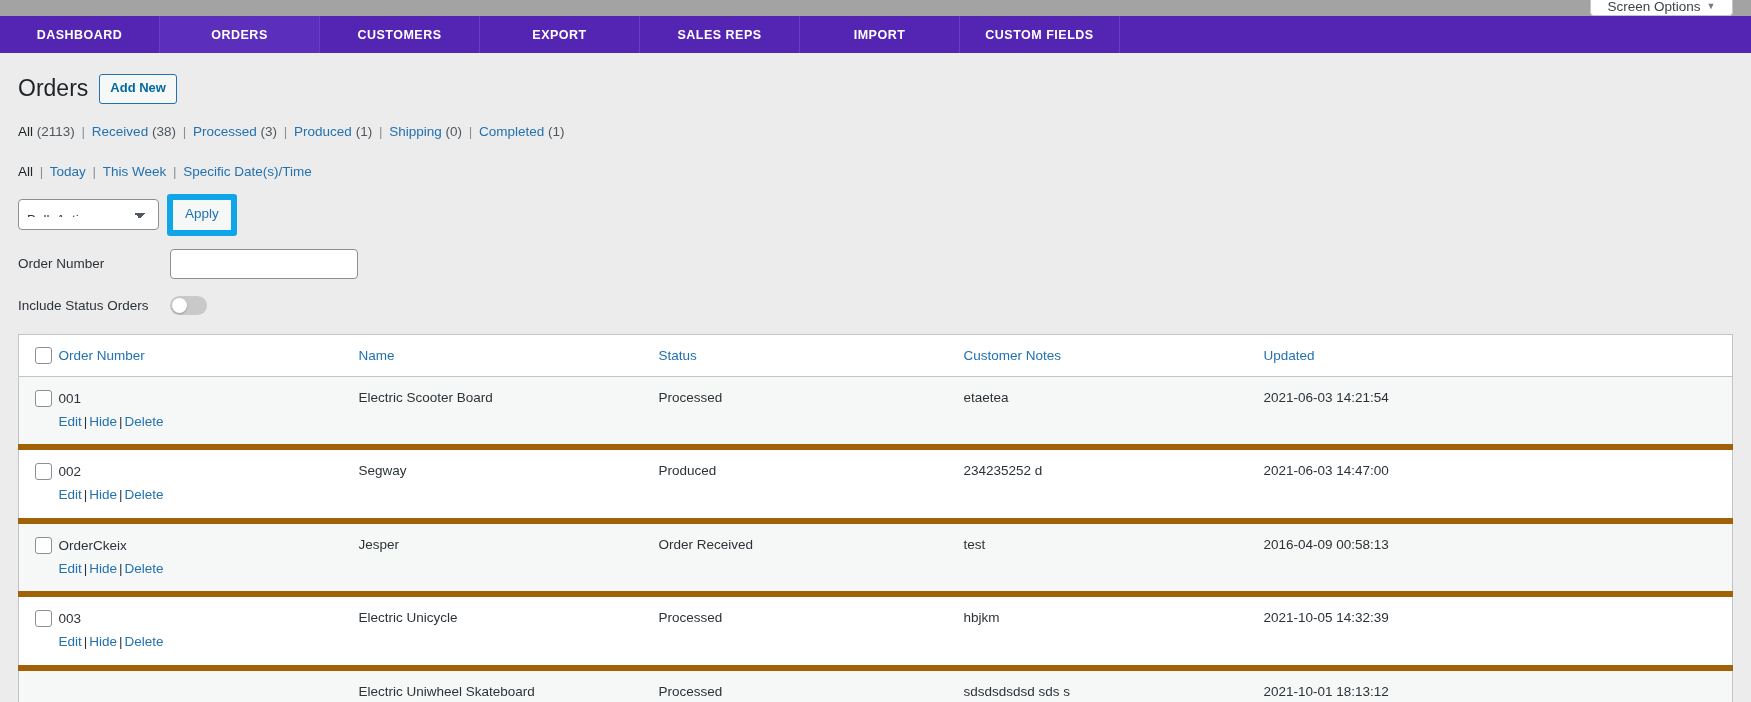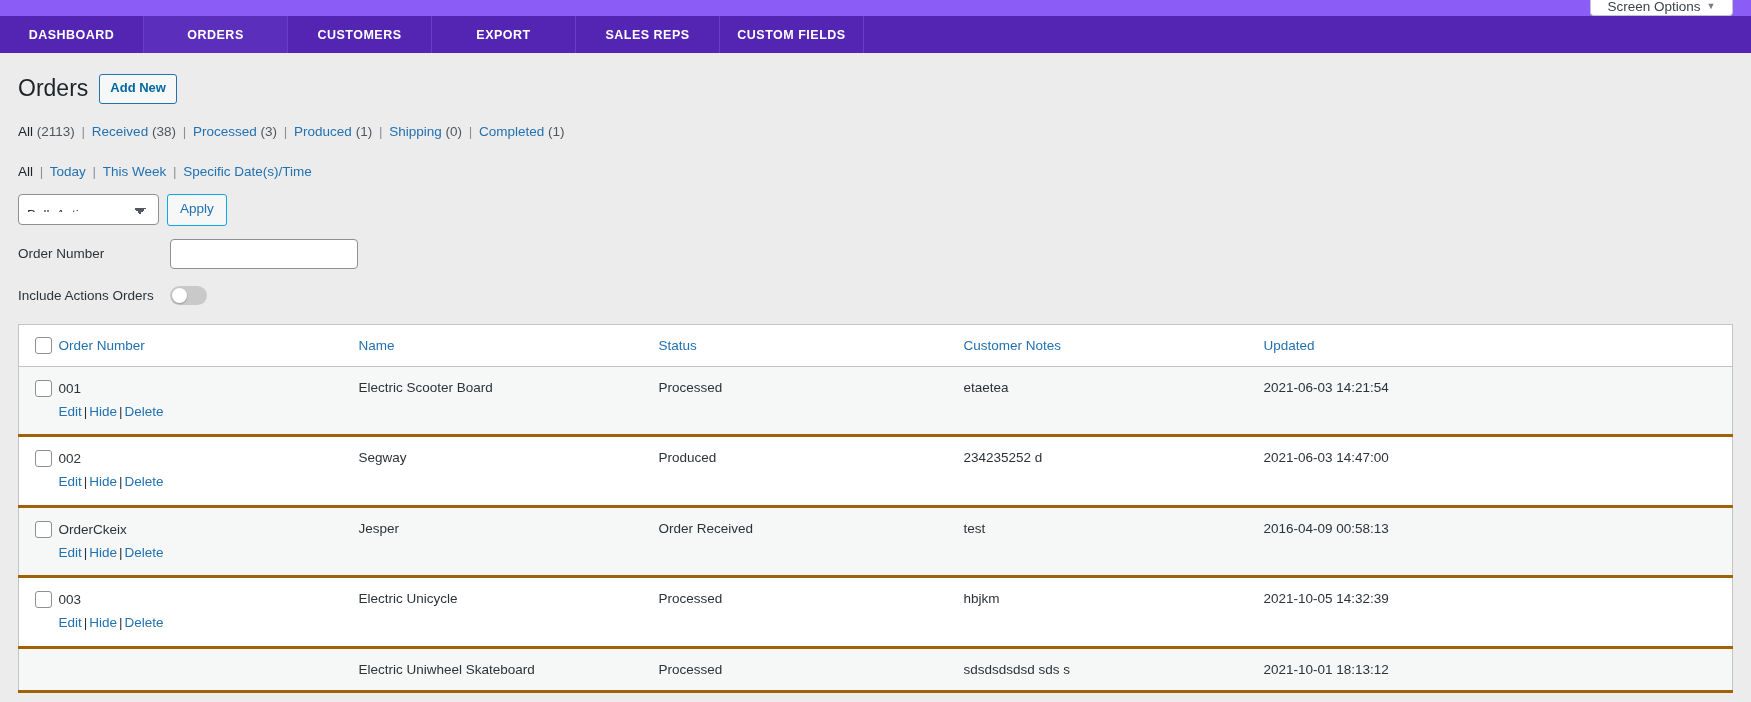--- a/index.html
+++ b/index.html
@@ -9,21 +9,21 @@
     overflow: hidden;
     background: #ececec;
     font-family: "Liberation Sans", sans-serif;
     -webkit-font-smoothing: antialiased;
   }
 
   
   .screen-options-strip {
     position: relative;
     height: 16px;
-    background: #8b5cf6;
+    background: #a3a3a3;
   }
   .screen-options-btn {
     position: absolute;
     right: 18px;
     top: -16px;
     width: 143px;
     height: 32px;
     background: #fff;
     border: 1px solid #c3c4c7;
     border-top: none;
@@ -47,21 +47,21 @@
 
   
   .nav {
     display: flex;
     background: #5425b2;
     height: 37px;
     align-items: stretch;
   }
   .nav-item {
     flex: 0 0 auto;
-    width: 144px;
+    width: 160px;
     display: flex;
     align-items: center;
     justify-content: center;
     color: #ffffff;
     font-size: 12.5px;
     font-weight: bold;
     letter-spacing: 0.5px;
     border-right: 1px solid #6b3cc4;
     cursor: pointer;
     text-align: center;
@@ -190,21 +190,21 @@
     background-image:
       linear-gradient(45deg, transparent 50%, #50575e 50%),
       linear-gradient(135deg, #50575e 50%, transparent 50%);
     background-position:
       calc(100% - 18px) 13px,
       calc(100% - 12px) 13px;
     background-size: 6px 6px, 6px 6px;
     background-repeat: no-repeat;
   }
   .apply-btn {
-    border: 1px solid #0ea5e9;
+    border: 6px solid #0ea5e9;
     color: #2271b1;
     background: #f6f7f7;
     border-radius: 3px;
     font-size: 13.5px;
     padding: 5px 12px 6px;
     cursor: pointer;
     line-height: 1.4;
   }
 
   .field-row {
@@ -268,21 +268,21 @@
     border-bottom: 1px solid #c3c4c7;
     background: #fff;
     cursor: pointer;
     white-space: nowrap;
   }
   .wp-table td {
     font-size: 13.5px;
     color: #2c3338;
     padding: 13px 0 13px 0;
     vertical-align: top;
-    border-bottom: 3px solid #a16207;
+    border-bottom: 6px solid #a16207;
   }
   .wp-table tbody tr:nth-child(odd) td { background: #f6f7f7; }
   .wp-table tbody tr:nth-child(even) td { background: #fff; }
 
   .col-cb    { width: 40px; padding-left: 16px !important; }
   .col-num   { width: 300px; }
   .col-name  { width: 300px; }
   .col-status{ width: 305px; }
   .col-notes { width: 300px; }
   .col-upd   { width: auto; }
@@ -330,20 +330,23 @@
   <div class="nav-item">
       <span>CUSTOMERS</span>
     </div>
   <div class="nav-item">
       <span>EXPORT</span>
     </div>
   <div class="nav-item">
       <span>SALES REPS</span>
     </div>
   <div class="nav-item">
+      <span>IMPORT</span>
+    </div>
+  <div class="nav-item">
       <span>CUSTOM FIELDS</span>
     </div>
   <div class="nav-filler"></div>
 </div>
 
 <div class="page">
 
   <div class="title-row">
     <h1 class="page-title">Orders</h1>
     <button class="add-new-btn">Add New</button>
@@ -386,21 +389,21 @@
     </select>
     <button class="apply-btn">Apply</button>
   </div>
 
   <div class="field-row">
     <span class="field-label">Order Number</span>
     <input class="order-number-input" type="text" placeholder="" style="">
   </div>
 
   <div class="field-row toggle-row">
-    <span class="field-label">Include Actions Orders</span>
+    <span class="field-label">Include Status Orders</span>
     <div class="toggle">
       <div class="knob"></div>
     </div>
   </div>
 
   <table class="wp-table">
     <thead>
       <tr>
         <th class="col-cb">
           <span class="cb"></span>

